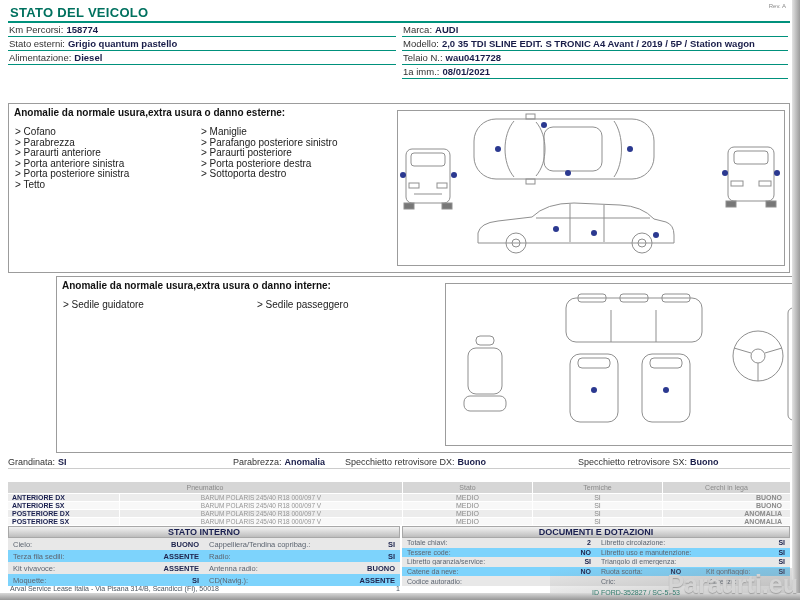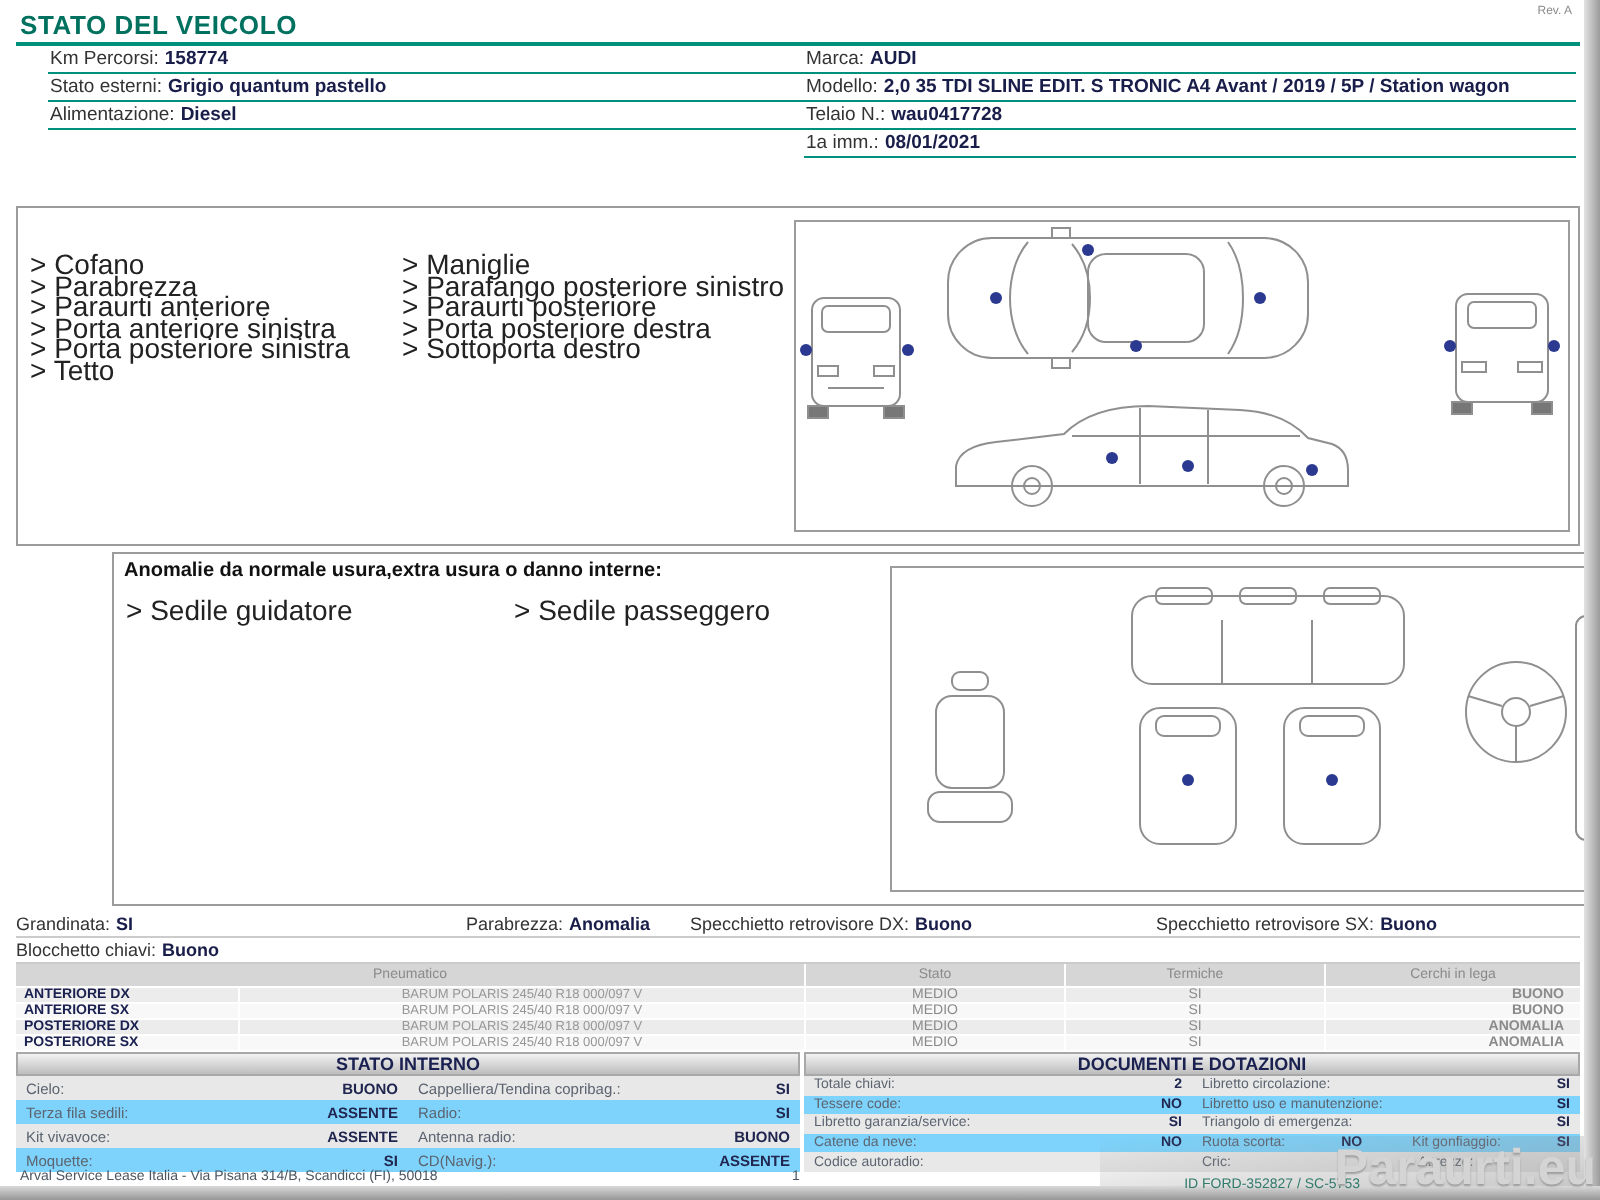--- a/index.html
+++ b/index.html
@@ -3,28 +3,28 @@
 <meta charset="utf-8">
 <style>
   *{margin:0;padding:0;box-sizing:border-box;}
   body{font-family:"Liberation Sans","DejaVu Sans",sans-serif;background:#ffffff;}
   .page{position:relative;width:800px;height:600px;background:#fff;overflow:hidden;color:#222;}
 
   .title{position:absolute;top:5px;left:10px;font-size:13px;font-weight:bold;color:#00715f;letter-spacing:.3px;}
   .rev{position:absolute;top:3px;right:14px;font-size:6px;color:#8a8a8a;}
   .toprule{position:absolute;top:21px;left:8px;width:782px;border-top:2px solid #00917c;}
 
-  .infoL{position:absolute;top:23px;left:8px;width:388px;margin-left:16px;}
+  .infoL{position:absolute;top:23px;left:8px;width:388px;}
   .infoR{position:absolute;top:23px;left:402px;width:386px;}
   .irow{border-bottom:1px solid #00917c;font-size:9.5px;color:#333;padding:2px 0 1px 1px;min-height:13px;line-height:10px;}
   .irow b{color:#191d49;margin-left:3px;}
 
   .abox{position:absolute;left:8px;width:782px;border:1px solid #9c9c9c;background:#fff;}
   .atitle{position:absolute;top:3px;left:5px;font-size:10px;font-weight:bold;color:#111;}
-  .alist{position:absolute;top:23px;font-size:14px;color:#222;line-height:10.6px;white-space:nowrap;}
+  .alist{position:absolute;top:23px;font-size:10px;color:#222;line-height:10.6px;white-space:nowrap;}
   .alist div{margin-bottom:0;}
   .dbox{position:absolute;top:6px;right:4px;width:388px;border:1px solid #9c9c9c;background:#fff;overflow:hidden;}
 
   .srow{position:absolute;left:8px;width:782px;height:13px;display:flex;align-items:center;font-size:9px;border-bottom:1px solid #ccc;}
   .scell{white-space:nowrap;overflow:hidden;}
   .scell span{color:#333;}
   .scell b{color:#191d49;margin-left:3px;}
 
   .ttable{position:absolute;left:8px;width:782px;}
   .thead{display:flex;height:11px;background:#d6d6d6;}
@@ -72,20 +72,21 @@
   </div>
 
   <div class="infoR">
     <div class="irow"><span>Marca:</span><b>AUDI</b></div>
     <div class="irow" style="white-space:normal;"><span>Modello:</span><b>2,0 35 TDI SLINE EDIT. S TRONIC A4 Avant / 2019 / 5P / Station wagon</b></div>
     <div class="irow"><span>Telaio N.:</span><b>wau0417728</b></div>
     <div class="irow"><span>1a imm.:</span><b>08/01/2021</b></div>
   </div>
 
   <div class="abox" style="top:103px;height:170px;">
+    <div class="atitle">Anomalie da normale usura,extra usura o danno esterne:</div>
     <div class="alist" style="left:6px;">
       <div>&gt; Cofano</div>
       <div>&gt; Parabrezza</div>
       <div>&gt; Paraurti anteriore</div>
       <div>&gt; Porta anteriore sinistra</div>
       <div>&gt; Porta posteriore sinistra</div>
       <div>&gt; Tetto</div>
     </div>
     <div class="alist" style="left:192px;">
       <div>&gt; Maniglie</div>
@@ -202,23 +203,20 @@
       </svg>
     </div>
   </div>
 
   <div class="srow" style="top:456px;">
     <div class="scell" style="width:225px;"><span>Grandinata:</span><b>SI</b></div>
     <div class="scell" style="width:112px;"><span>Parabrezza:</span><b>Anomalia</b></div>
     <div class="scell" style="width:233px;"><span>Specchietto retrovisore DX:</span><b>Buono</b></div>
     <div class="scell" style="flex:1;"><span>Specchietto retrovisore SX:</span><b>Buono</b></div>
   </div>
-  <div class="srow" style="top:469px;">
-    <div class="scell"><span>Blocchetto chiavi:</span><b>Buono</b></div>
-  </div>
 
   <div class="ttable" style="top:482px;">
     <div class="thead">
       <div class="th" style="width:395px;">Pneumatico</div>
       <div class="th" style="width:130px;">Stato</div>
       <div class="th" style="width:130px;">Termiche</div>
       <div class="th" style="flex:1;border-right:none;">Cerchi in lega</div>
     </div>
     <div class="trow a">
       <div class="tpos">ANTERIORE DX</div>

